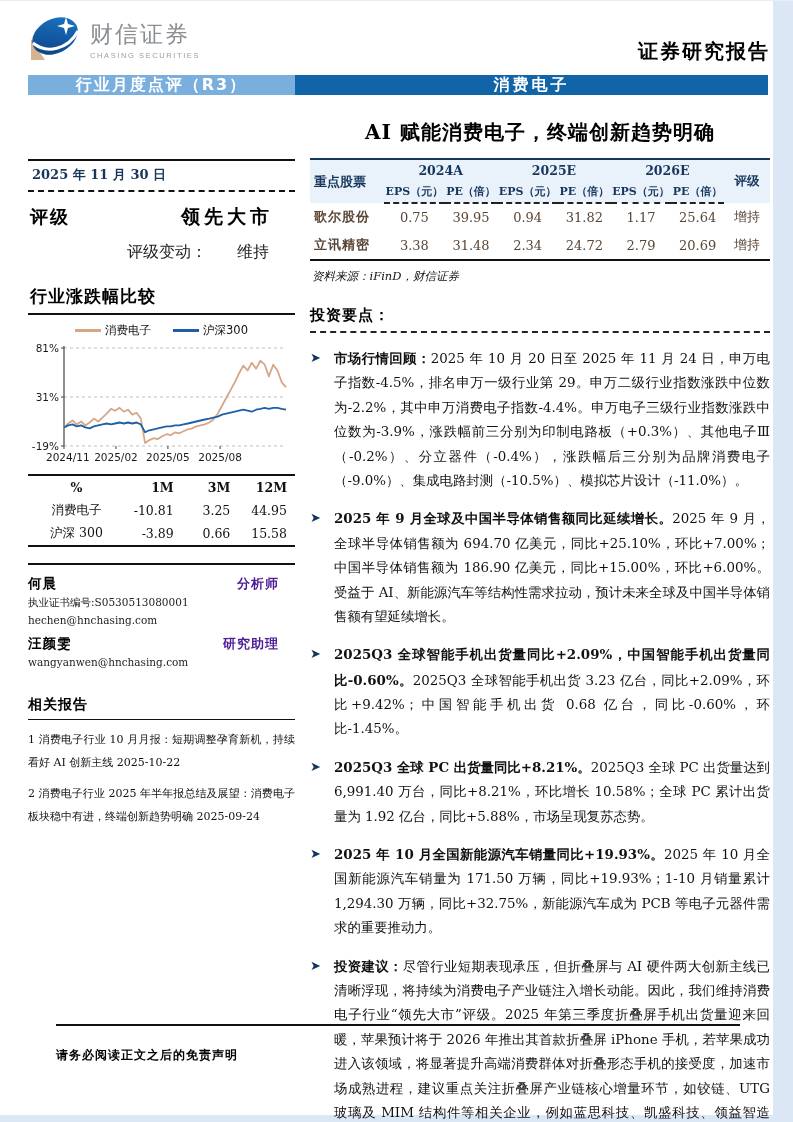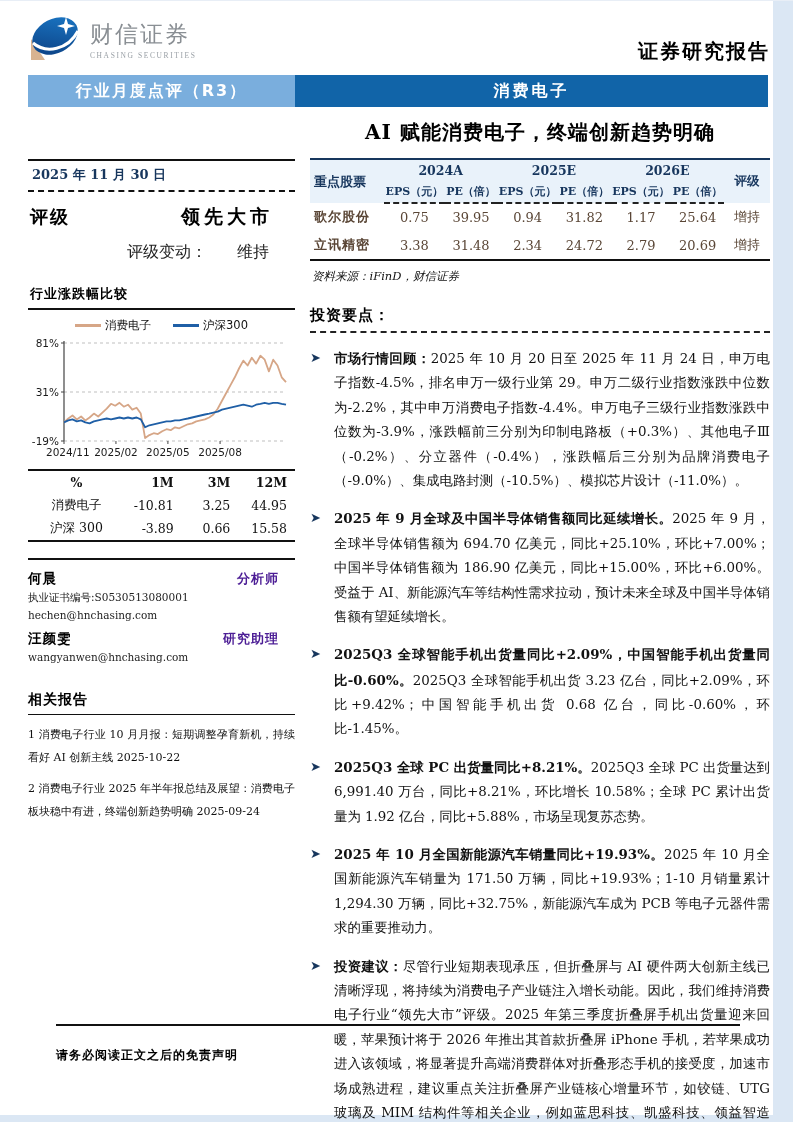--- a/index.html
+++ b/index.html
@@ -5,36 +5,36 @@
   * { margin:0; padding:0; box-sizing:border-box; }
   body { background:#e8eef6; font-family:"DejaVu Serif","Liberation Serif",serif; }
   .canvas { position:relative; width:793px; height:1122px; background:#ffffff; overflow:hidden; margin:1px auto; }
   .strip-right { position:absolute; top:0; right:0; width:20px; height:1122px; background:#dbe7f4; }
   .strip-bottom { position:absolute; bottom:0; left:0; width:793px; height:8px; background:#dbe7f4; }
 
   
   .header { position:absolute; left:28px; top:10px; width:742px; display:flex; justify-content:space-between; align-items:flex-end; }
   .brand { display:flex; align-items:center; gap:8px; }
   .brand-text .cn { font-family:"DejaVu Sans","Liberation Sans",sans-serif; font-size:23px; color:#8a8f94; letter-spacing:2px; }
-  .brand-text .en { font-family:Liberation Serif, serif; font-size:7.5px; color:#9aa0a6; letter-spacing:1.6px; margin-top:1px; }
+  .brand-text .en { font-family:Liberation Sans, sans-serif; font-size:7.5px; color:#9aa0a6; letter-spacing:1.6px; margin-top:1px; }
   .report-type { font-size:20px; font-weight:bold; color:#000; letter-spacing:2px; padding-bottom:2px; }
 
   
-  .band { position:absolute; left:28px; top:74px; width:740px; height:32px; display:flex; font-family:"DejaVu Sans","Liberation Sans",sans-serif; }
+  .band { position:absolute; left:28px; top:74px; width:740px; height:20px; display:flex; font-family:"DejaVu Sans","Liberation Sans",sans-serif; }
   .band-left { width:267px; background:#7aaedd; color:#fff; font-weight:bold; font-size:16px; display:flex; align-items:center; justify-content:center; letter-spacing:2px; }
   .band-right { flex:1; background:#1164a8; color:#fff; font-weight:bold; font-size:16px; display:flex; align-items:center; justify-content:center; letter-spacing:3px; }
 
   
   .left-col { position:absolute; left:28px; top:158px; width:267px; }
   .date-box { border-top:2.5px solid #111; border-bottom:2px dashed #111; padding:5px 2px 6px 4px; font-size:13px; font-weight:bold; color:#17365d; }
   .rating-row { display:flex; justify-content:space-between; align-items:baseline; padding:12px 22px 0 2px; }
   .rating-label { font-size:18px; font-weight:bold; color:#000; letter-spacing:2px; }
   .rating-value { font-size:19px; font-weight:bold; color:#000; letter-spacing:4px; }
   .rating-change { display:flex; justify-content:flex-end; gap:30px; padding:12px 26px 0 0; font-size:16px; color:#222; }
-  .section-h { margin-top:22px; font-size:13px; font-weight:bold; color:#000; border-bottom:2px solid #111; padding:0 0 5px 2px; letter-spacing:1px; }
+  .section-h { margin-top:22px; font-size:17px; font-weight:bold; color:#000; border-bottom:2px solid #111; padding:0 0 5px 2px; letter-spacing:1px; }
 
   
   .chart { margin-top:8px; }
   .legend { display:flex; justify-content:center; gap:22px; font-size:11.5px; color:#111; margin:2px 0 2px 0; font-family:"DejaVu Sans","Liberation Sans",sans-serif; }
   .legend-item { display:flex; align-items:center; gap:4px; }
   .legend-line { display:inline-block; width:26px; height:2.5px; }
 
   
   .perf-table { width:100%; border-collapse:collapse; margin-top:6px; border-top:2.5px solid #111; border-bottom:2.5px solid #111; font-size:12.5px; color:#111; }
   .perf-table th { font-weight:bold; padding:4px 2px; }

